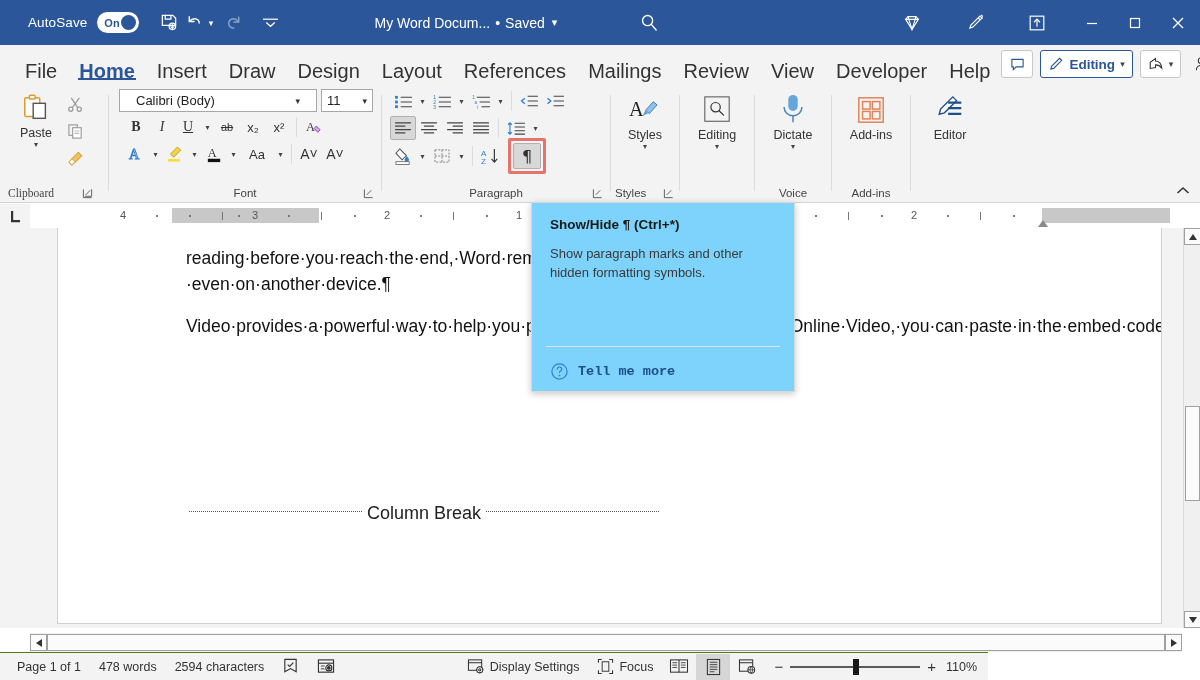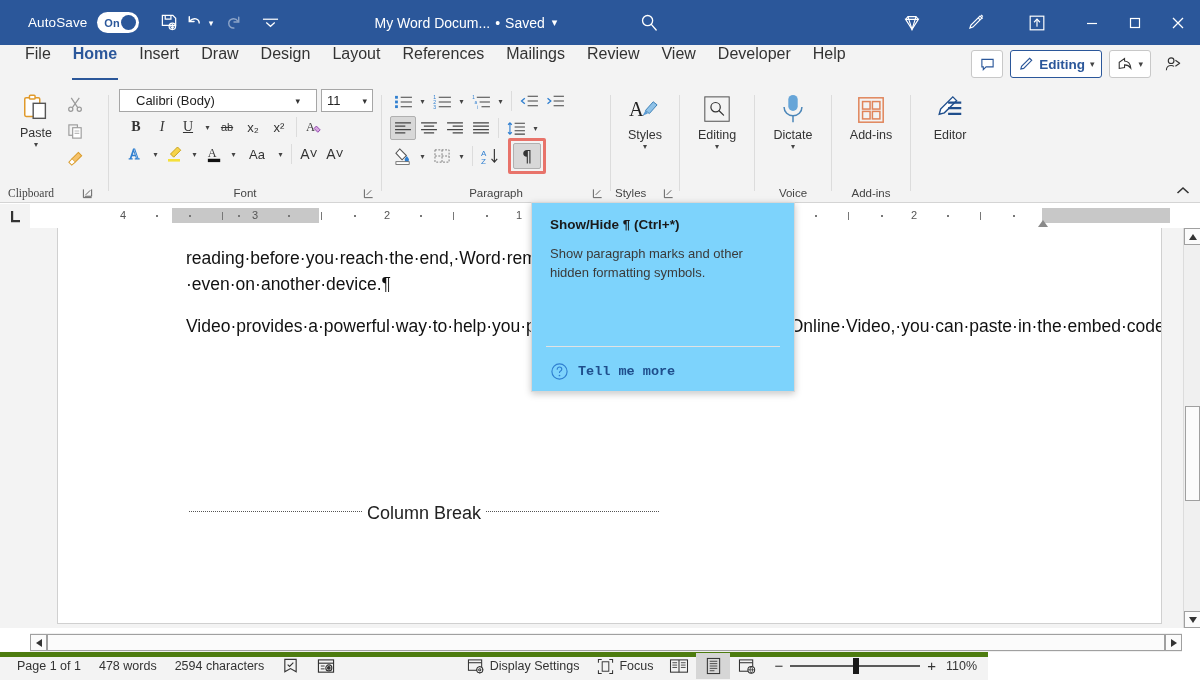--- a/index.html
+++ b/index.html
@@ -29,22 +29,22 @@
   .tb-title { color:#ffffff; font-size:14px; white-space:nowrap; }
   .tb-title-dot { color:#ffffff; font-size:14px; margin:0 5px; }
   .tb-caption-btn { width:46px; height:45px; display:flex; align-items:center; justify-content:center; cursor:pointer; }
 
   
   .tabstrip {
     position:absolute; left:0; top:45px; width:1200px; height:38px;
     background:#f3f3f3; display:flex; align-items:center;
   }
   .tab {
-    font-size:16px; color:#333333; padding:0 11px; height:38px;
-    display:flex; align-items:flex-start; cursor:pointer; position:relative; white-space:nowrap;
+    font-size:20px; color:#333333; padding:0 11px; height:38px;
+    display:flex; align-items:flex-end; cursor:pointer; position:relative; white-space:nowrap;
   }
   .tab:first-child { margin-left:14px; }
   .tab.active { color:#2b579a; font-weight:600; }
   .tab.active::after {
     content:""; position:absolute; left:10px; right:10px; bottom:3px; height:2.5px; background:#2b579a;
   }
   .tab-right { margin-left:auto; display:flex; align-items:center; gap:7px; padding-right:12px; }
   .tr-box {
     height:28px; border:1px solid #c8c8c8; background:#fff; border-radius:3px;
     display:flex; align-items:center; padding:0 7px; gap:5px; cursor:pointer;
@@ -157,21 +157,21 @@
     background:#f0f0f0; display:flex; align-items:center;
   }
   .hs-btn { width:17px; height:17px; display:flex; align-items:center; justify-content:center;
     cursor:pointer; font-size:8px; color:#333; }
   .hs-track { flex:1; height:17px; position:relative; }
   .hs-thumb { position:absolute; left:0; top:0; height:17px; width:100%; background:#fbfbfb; border:1px solid #a0a0a0; cursor:pointer; }
 
   
   .statusbar {
     position:absolute; left:0; bottom:0; width:988px; height:28px; background:#f3f3f3;
-    border-top:5px solid #4d7c0f; display:flex; align-items:flex-end; font-size:12.5px; color:#333;
+    border-top:1px solid #4d7c0f; display:flex; align-items:center; font-size:12.5px; color:#333;
   }
   .sb-item { display:flex; align-items:center; gap:5px; padding:0 9px; height:28px; cursor:pointer; white-space:nowrap; }
   .sb-item.first { margin-left:8px; }
   .sb-right { margin-left:auto; display:flex; align-items:center; height:28px; }
   .view-btn { width:34px; height:26px; display:flex; align-items:center; justify-content:center; cursor:pointer; }
   .view-btn.active { background:#d6d6d6; }
   .zoom-wrap { display:flex; align-items:center; gap:7px; padding:0 10px; }
   .zoom-track { width:130px; height:2px; background:#5a5a5a; position:relative; cursor:pointer; }
   .zoom-thumb { position:absolute; top:-7px; width:6px; height:16px; background:#1a1a1a; }
   .zoom-sign { font-size:15px; color:#333; cursor:pointer; line-height:14px; }

